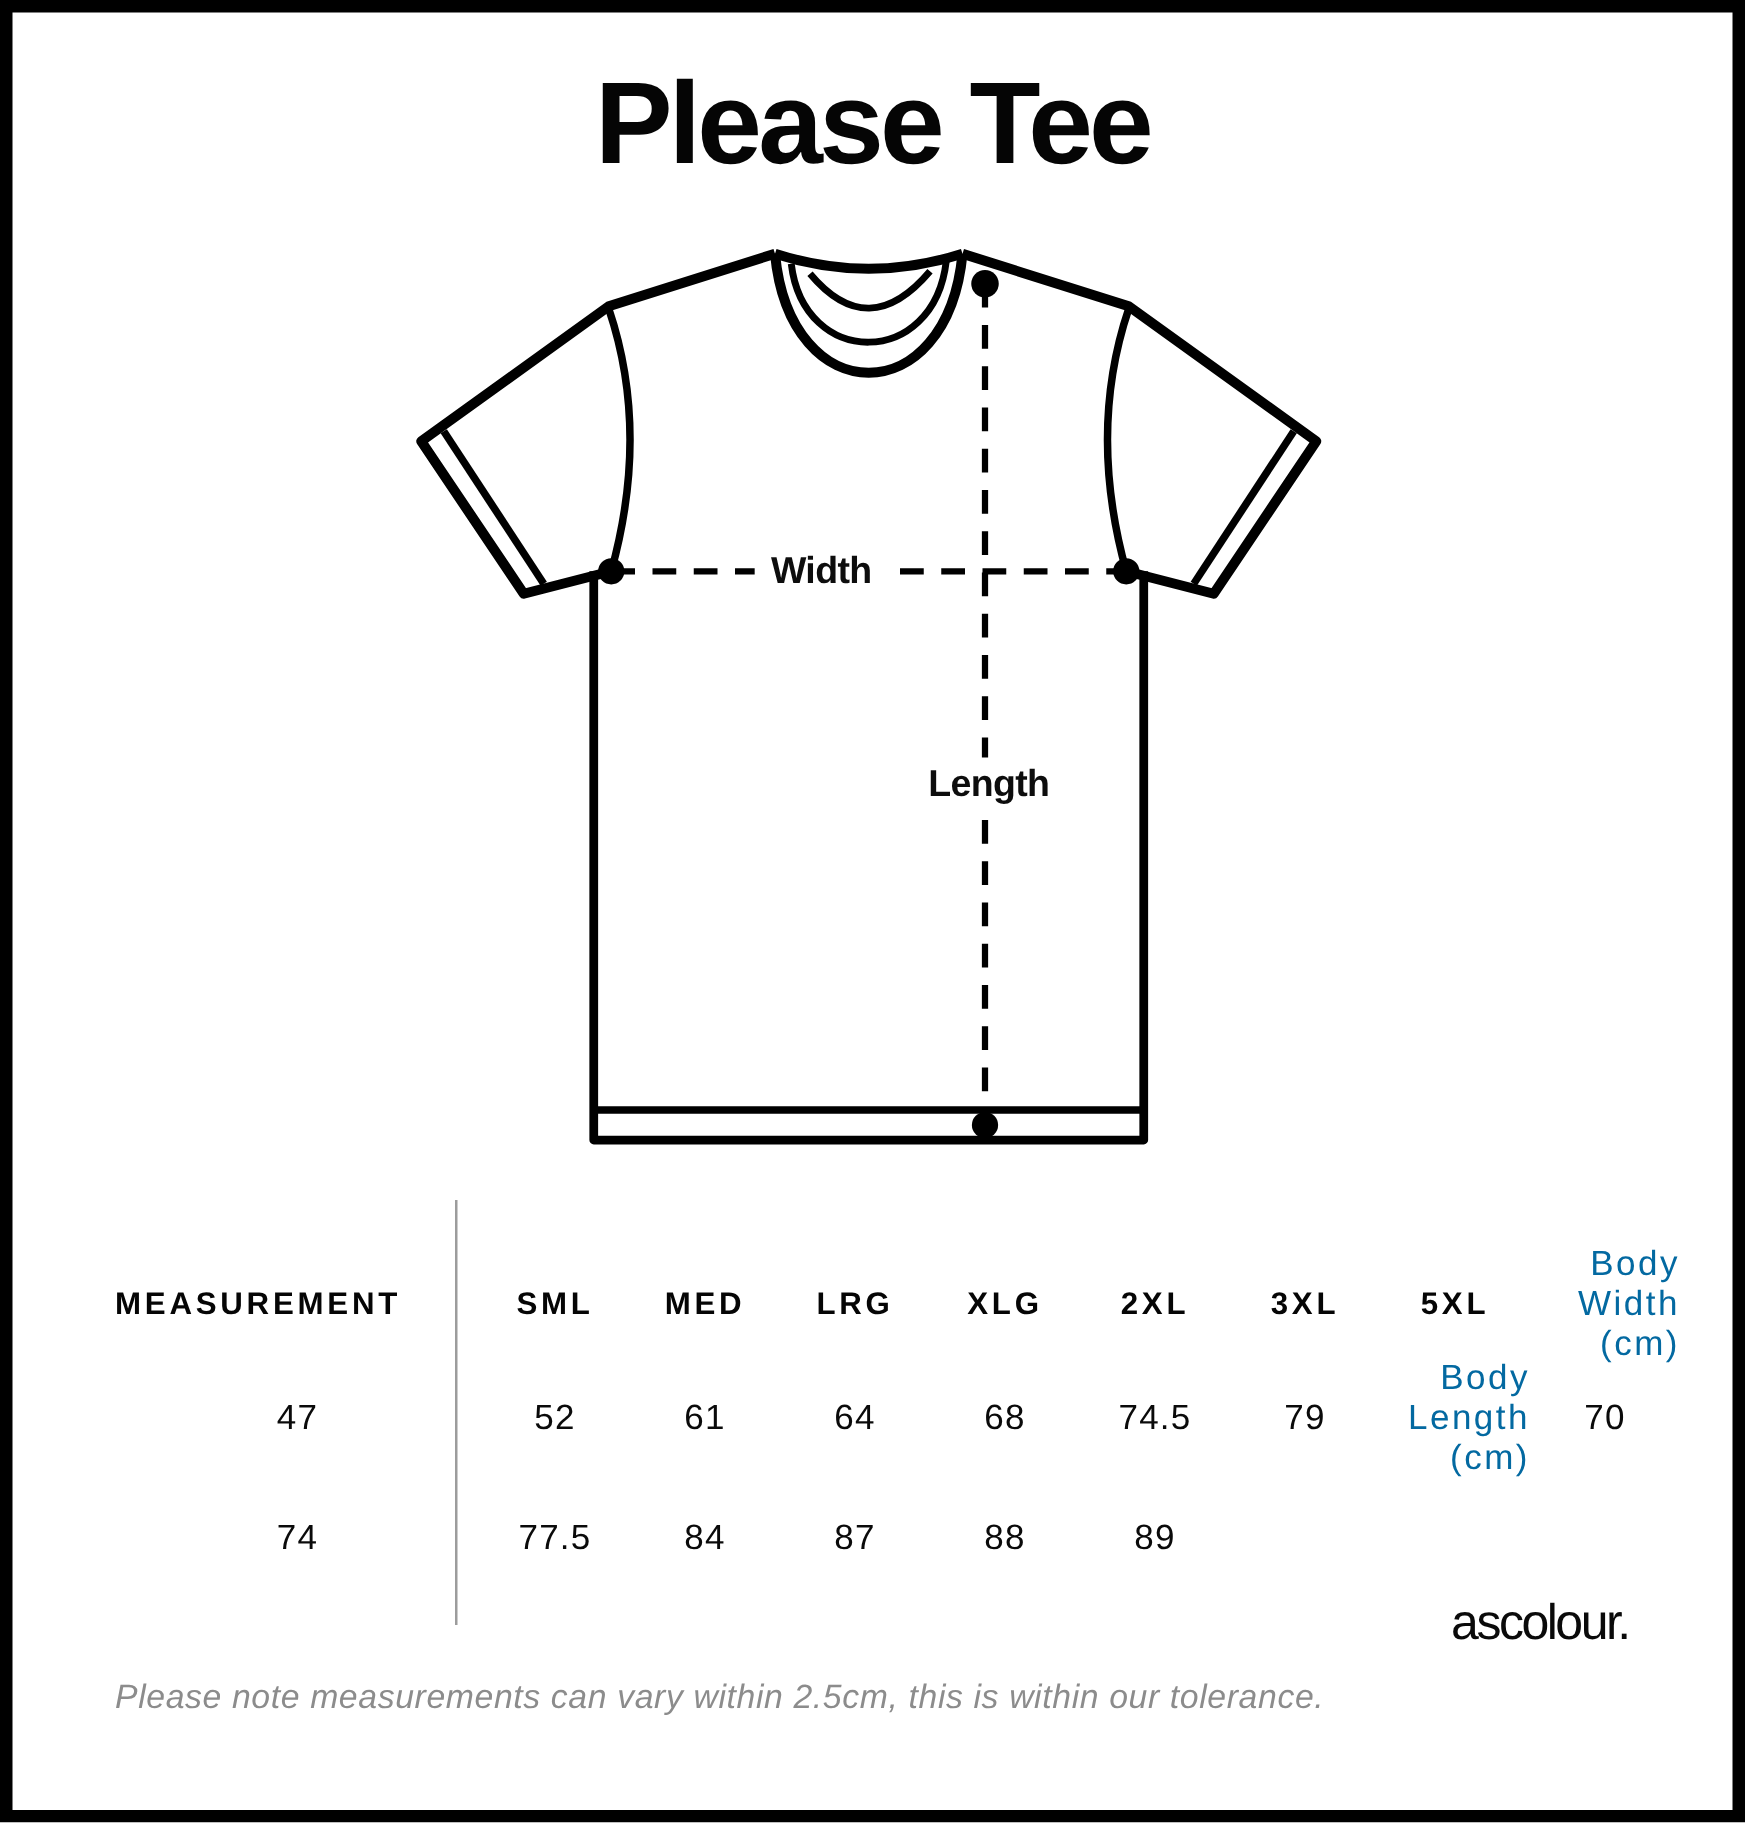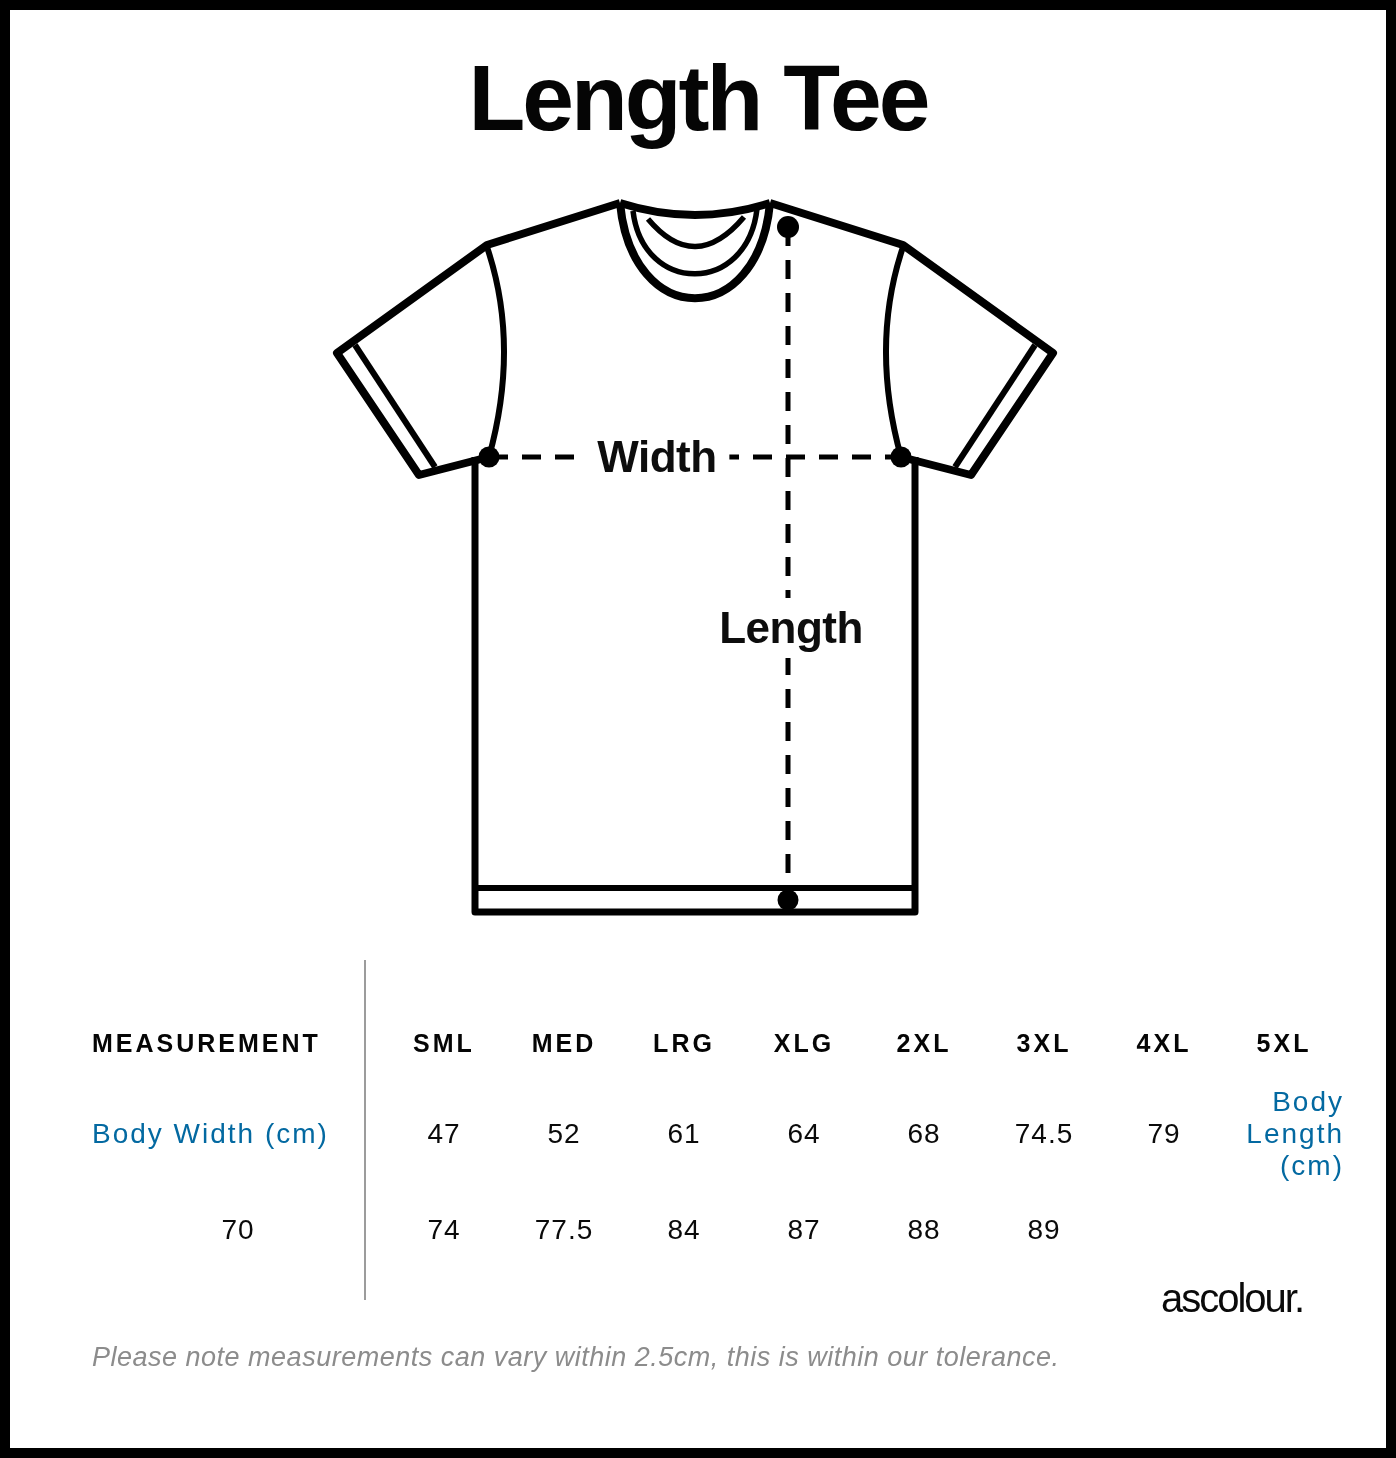--- a/index.html
+++ b/index.html
@@ -17,21 +17,21 @@
     text-align:center;
     font-size:93px;line-height:100px;font-weight:700;
     letter-spacing:-3px;color:#050505;
     margin:0;
   }
   .diagram{position:absolute;left:300px;top:175px;width:780px;height:745px;}
   .diagram svg{position:absolute;left:0;top:0;}
   .measure-label{
     position:absolute;transform:translate(-50%,-50%);
     background:#fff;color:#0d0d0d;
-    font-size:44px;font-weight:700;letter-spacing:-0.5px;
+    font-size:30px;font-weight:700;letter-spacing:-0.5px;
     white-space:nowrap;
   }
   .width-label{left:347px;top:272px;padding:0 13px;}
   .length-label{left:481px;top:443px;padding:5px 8px;}
   .size-table{
     position:absolute;left:82px;top:990px;width:1252px;
     display:grid;
     grid-template-columns:292px repeat(8,120px);
     grid-template-rows:86px 96px 96px;
   }
@@ -53,21 +53,21 @@
     position:absolute;right:83px;top:1264px;
     font-size:40px;line-height:48px;font-weight:400;
     letter-spacing:-2px;color:#0a0a0a;
   }
 </style>
 </head>
 <body>
 
 <div class="page">
 
-  <h1 class="title">Length Tee</h1>
+  <h1 class="title">Please Tee</h1>
 
   <div class="diagram">
     <svg width="780" height="745" viewBox="0 0 780 745">
       <g fill="none" stroke="#000" stroke-linejoin="round">
 
         <path d="M 165,272 L 165,727 L 605,727 L 605,272" stroke-width="7"></path>
         <path d="M 165,703 L 605,703" stroke-width="6"></path>
 
         <path d="M 310,18 L 177,60 L 27,168 L 109,290 L 179,272" stroke-width="8"></path>
         <path d="M 45,160 L 125,282" stroke-width="6"></path>
@@ -101,21 +101,20 @@
 
   <div class="size-table">
 
     <div class="cell first th">MEASUREMENT</div>
     <div class="cell th">SML</div>
     <div class="cell th">MED</div>
     <div class="cell th">LRG</div>
     <div class="cell th">XLG</div>
     <div class="cell th">2XL</div>
     <div class="cell th">3XL</div>
-    <div class="cell th">4XL</div>
     <div class="cell th">5XL</div>
 
     <div class="cell first row-label">Body Width (cm)</div>
     <div class="cell val">47</div>
     <div class="cell val">52</div>
     <div class="cell val">61</div>
     <div class="cell val">64</div>
     <div class="cell val">68</div>
     <div class="cell val">74.5</div>
     <div class="cell val">79</div>

